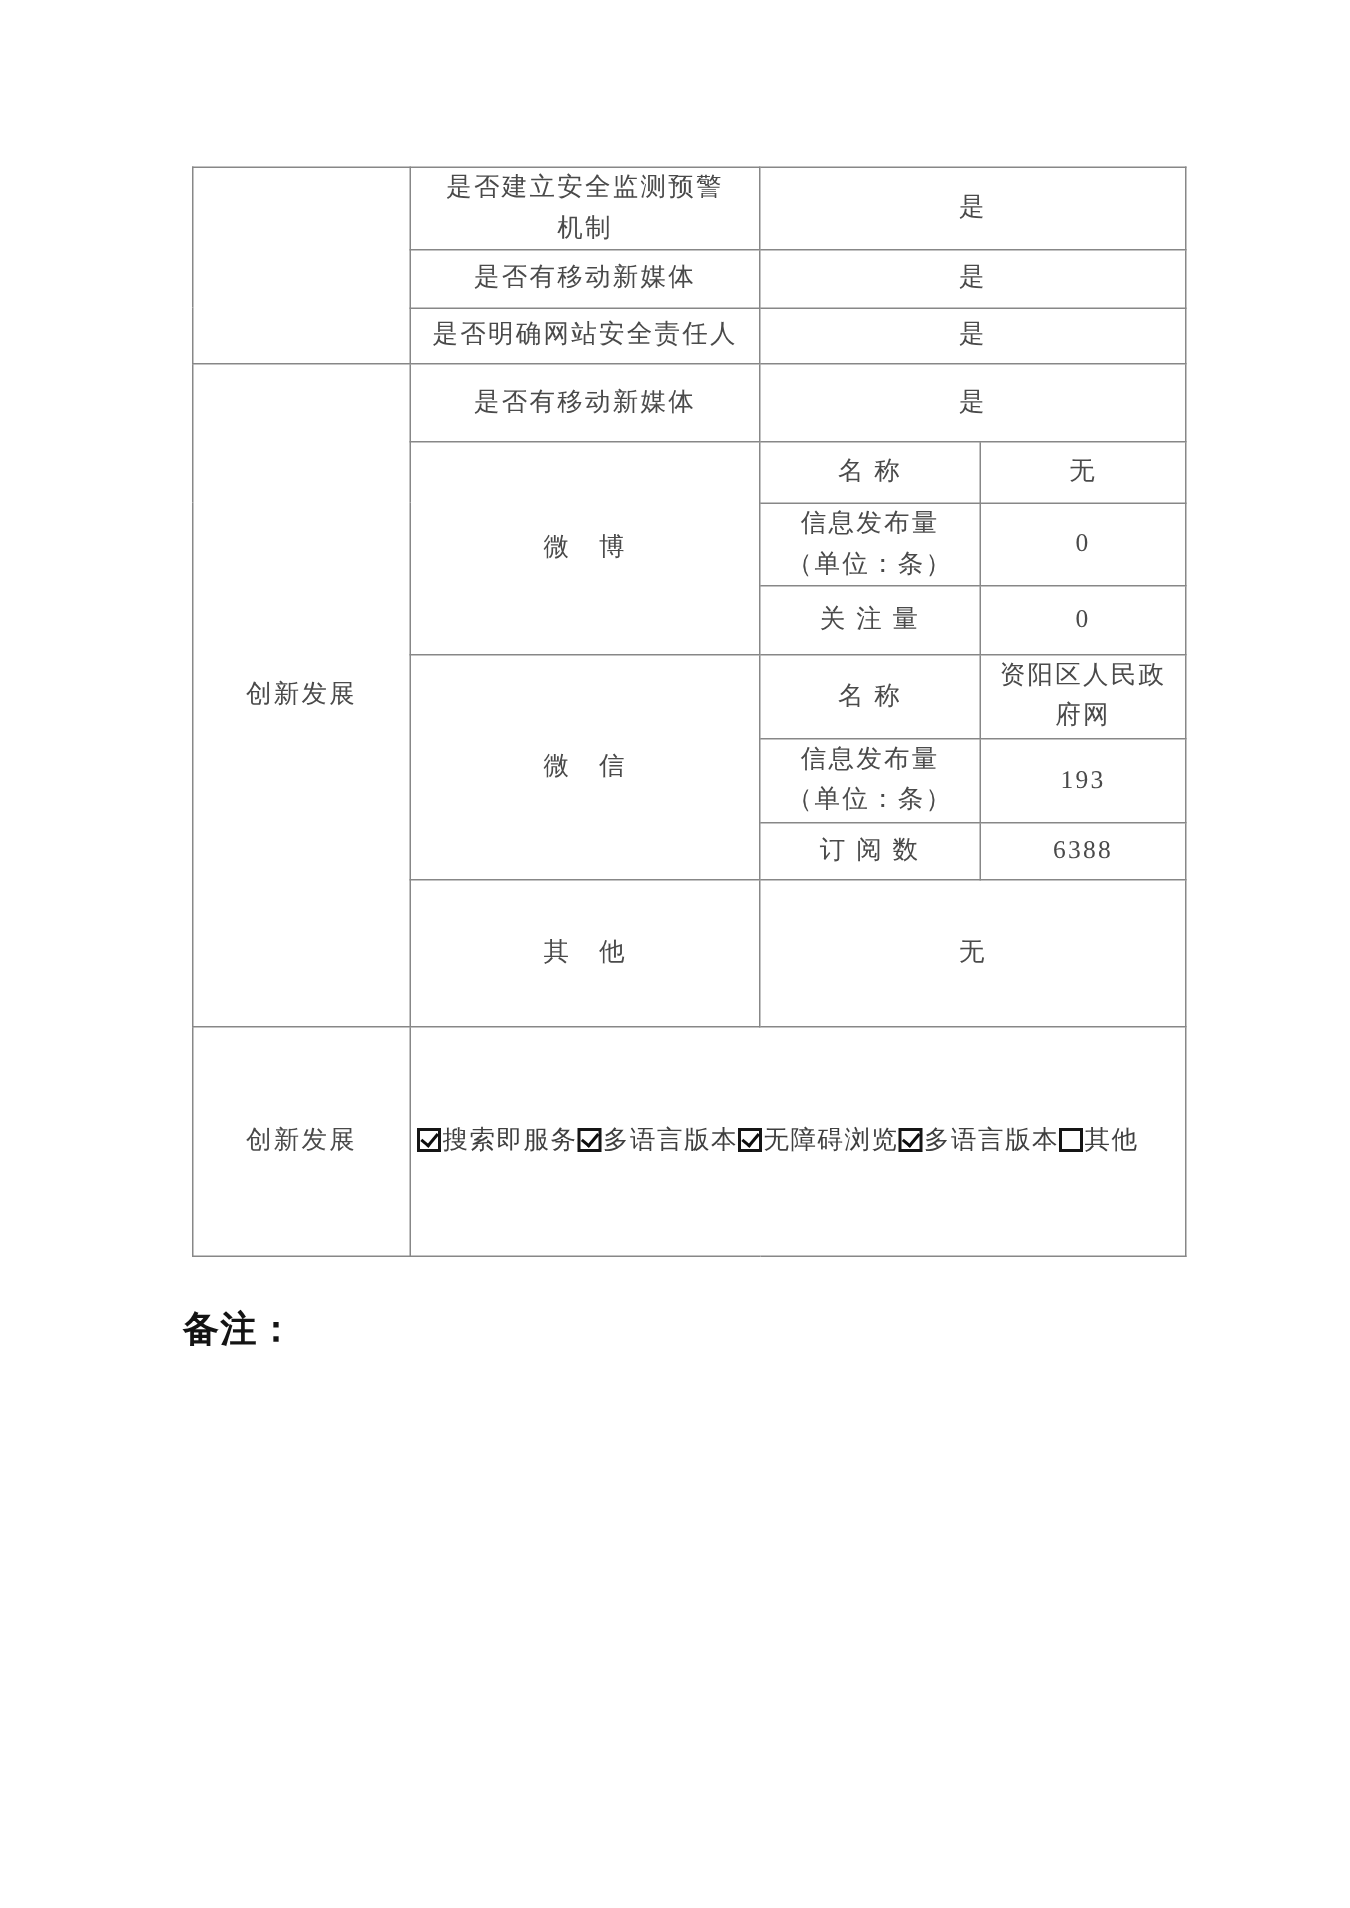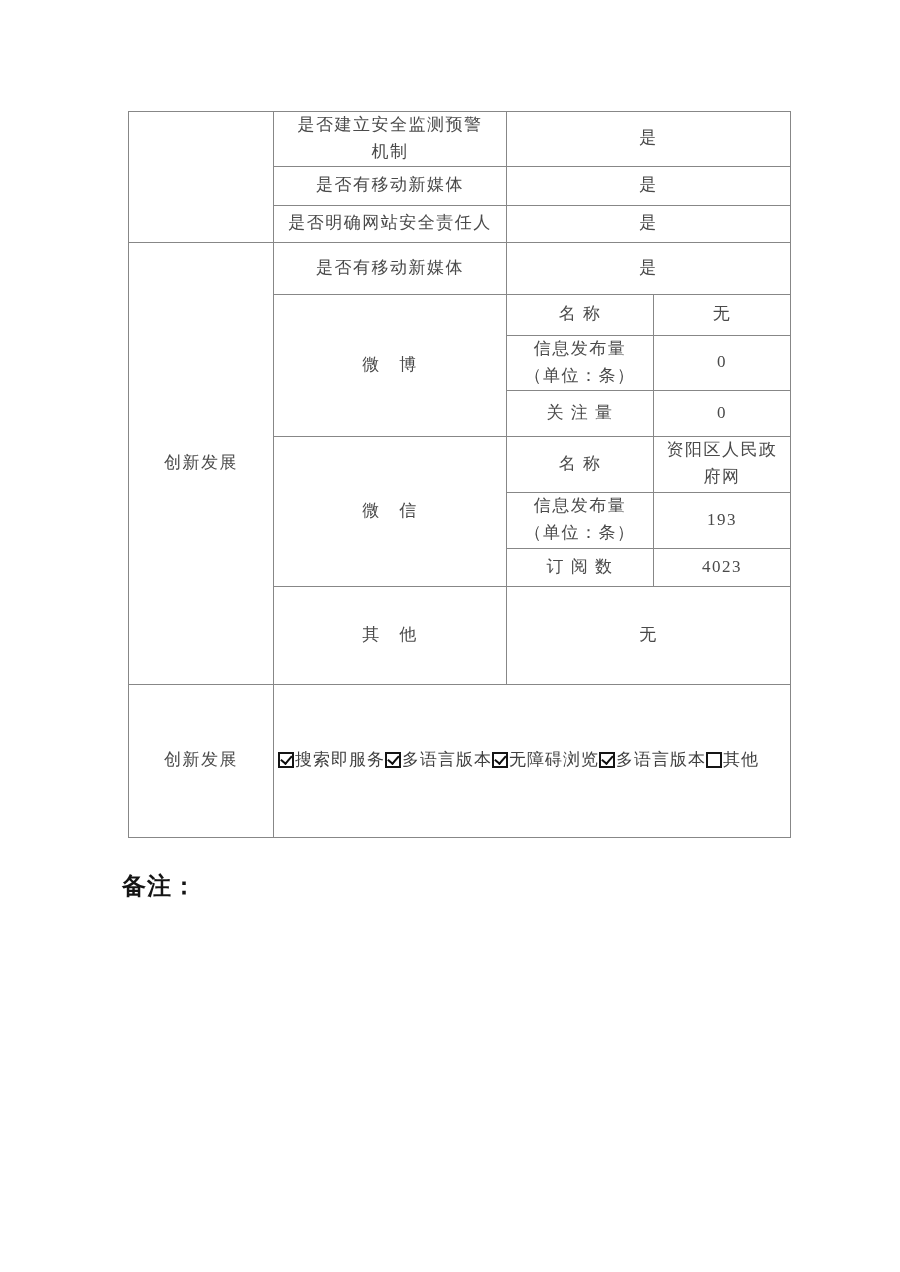--- a/index.html
+++ b/index.html
@@ -108,21 +108,21 @@
       <td>资阳区人民政
 府网</td>
     </tr>
     <tr style="height:56px">
       <td>信息发布量
 （单位：条）</td>
       <td class="num">193</td>
     </tr>
     <tr style="height:38px">
       <td>订 阅 数</td>
-      <td class="num">4023</td>
+      <td class="num">6388</td>
     </tr>
 
     <tr style="height:98px">
       <td>其　他</td>
       <td colspan="2">无</td>
     </tr>
 
     <tr style="height:153px">
       <td class="cat">创新发展</td>
       <td colspan="3" class="innov-cell">

